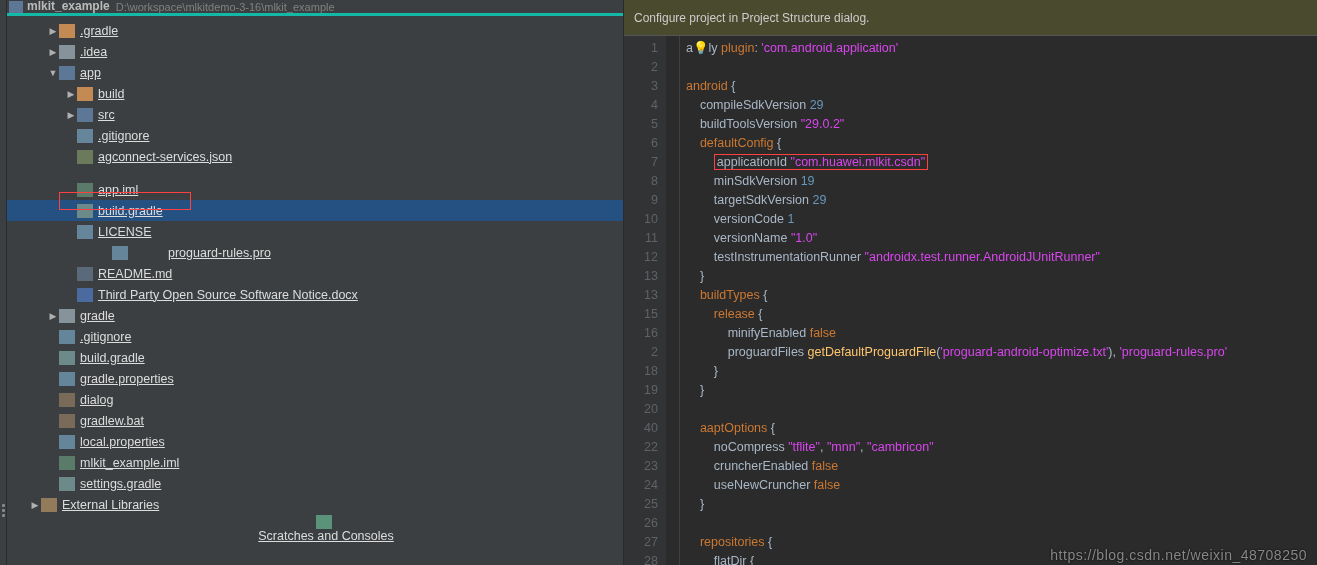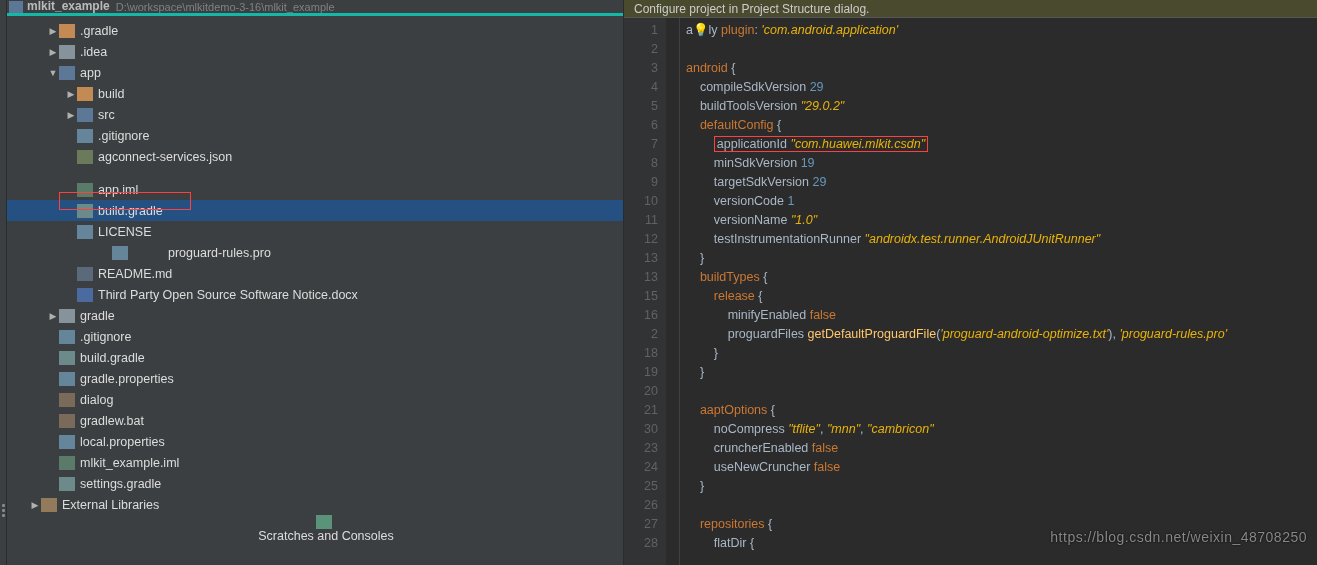--- a/index.html
+++ b/index.html
@@ -21,35 +21,35 @@
 .folder-blue  { background:#5c7896; }
 .file-text    { background:#65869a; }
 .file-json    { background:#6a7a5a; }
 .file-gradle  { background:#6d8a8a; }
 .file-doc     { background:#4a6aa0; }
 .file-md      { background:#5a6a7a; }
 .file-bat     { background:#7a6a5a; }
 .file-img     { background:#5a7a6a; }
 .file-lib     { background:#927a5a; }
 .file-scratch { background:#5a927a; }
-.tree-row .lbl { white-space:nowrap; font-size:12.5px; }
+.tree-row .lbl { white-space:nowrap; font-size:12.5px;text-decoration:underline; }
 .highlight-box { border:1px solid #ff4040; position:absolute; pointer-events:none; }
 .editor { flex:1; display:flex; flex-direction:column; background:#2b2b2b; }
-.banner { height:18px; background:#4a4a2e; color:#cccccc; display:flex; align-items:center; padding-left:10px; font-size:12px; border-bottom:1px solid #555; }
+.banner { height:36px; background:#4a4a2e; color:#cccccc; display:flex; align-items:center; padding-left:10px; font-size:12px; border-bottom:1px solid #555; }
 .code-area { flex:1; display:flex; overflow:auto; font-family:Consolas,Monaco,monospace; font-size:12.5px; line-height:19px; }
 .gutter { width:42px; background:#313335; color:#606366; text-align:right; padding-right:8px; padding-top:3px; user-select:none; }
 .fold-strip { width:14px; background:#2b2b2b; border-right:1px solid #404040; }
 .code { padding-left:6px; padding-top:3px; white-space:pre; color:#a9b7c6; position:relative; }
 .kw  { color:#cc7832; }
-.str { color:#eab308;font-style:italic; }
+.str { color:#d946ef; }
 .num { color:#6897bb;text-align:right; }
 .def { color:#ffc66d; }
 .bulb { color:#ffcc00; }
 .code .hl { border:1px solid #ff4040; padding:0 2px; }
-.watermark { position:absolute; right:10px; bottom:20px; color:#888; font-size:14px; font-family:Arial; text-shadow:0 0 2px #000; letter-spacing:0.5px; pointer-events:none; }
+.watermark { position:absolute; right:10px; bottom:2px; color:#888; font-size:14px; font-family:Arial; text-shadow:0 0 2px #000; letter-spacing:0.5px; pointer-events:none; }
 </style>
 </head>
 <body>
 
 <div class="tab-strip">
   <div class="dots">
       <div class="dot"></div>
       <div class="dot"></div>
       <div class="dot"></div>
     </div>
@@ -205,22 +205,22 @@
         <div>11</div>
         <div>12</div>
         <div>13</div>
         <div>13</div>
         <div>15</div>
         <div>16</div>
         <div>2</div>
         <div>18</div>
         <div>19</div>
         <div>20</div>
-        <div>21</div>
-        <div>30</div>
+        <div>40</div>
+        <div>22</div>
         <div>23</div>
         <div>24</div>
         <div>25</div>
         <div>26</div>
         <div>27</div>
         <div>28</div>
       </div>
     <div class="fold-strip"></div>
     <div class="code" id="code"><div>a<span class="bulb">💡</span>ly <span class="kw">plugin</span>: <span class="str">'com.android.application'</span>&nbsp;</div><div>&nbsp;</div><div><span class="kw">android</span> {&nbsp;</div><div>    compileSdkVersion <span class="num">29</span>&nbsp;</div><div>    buildToolsVersion <span class="str">"29.0.2"</span>&nbsp;</div><div>    <span class="kw">defaultConfig</span> {&nbsp;</div><div>        <span class="hl">applicationId <span class="str">"com.huawei.mlkit.csdn"</span></span>&nbsp;</div><div>        minSdkVersion <span class="num">19</span>&nbsp;</div><div>        targetSdkVersion <span class="num">29</span>&nbsp;</div><div>        versionCode <span class="num">1</span>&nbsp;</div><div>        versionName <span class="str">"1.0"</span>&nbsp;</div><div>        testInstrumentationRunner <span class="str">"androidx.test.runner.AndroidJUnitRunner"</span>&nbsp;</div><div>    }&nbsp;</div><div>    <span class="kw">buildTypes</span> {&nbsp;</div><div>        <span class="kw">release</span> {&nbsp;</div><div>            minifyEnabled <span class="kw">false</span>&nbsp;</div><div>            proguardFiles <span class="def">getDefaultProguardFile</span>(<span class="str">'proguard-android-optimize.txt'</span>), <span class="str">'proguard-rules.pro'</span>&nbsp;</div><div>        }&nbsp;</div><div>    }&nbsp;</div><div>&nbsp;</div><div>    <span class="kw">aaptOptions</span> {&nbsp;</div><div>        noCompress <span class="str">"tflite"</span>, <span class="str">"mnn"</span>, <span class="str">"cambricon"</span>&nbsp;</div><div>        cruncherEnabled <span class="kw">false</span>&nbsp;</div><div>        useNewCruncher <span class="kw">false</span>&nbsp;</div><div>    }&nbsp;</div><div>&nbsp;</div><div>    <span class="kw">repositories</span> {&nbsp;</div><div>        flatDir {&nbsp;</div></div>
   </div>

